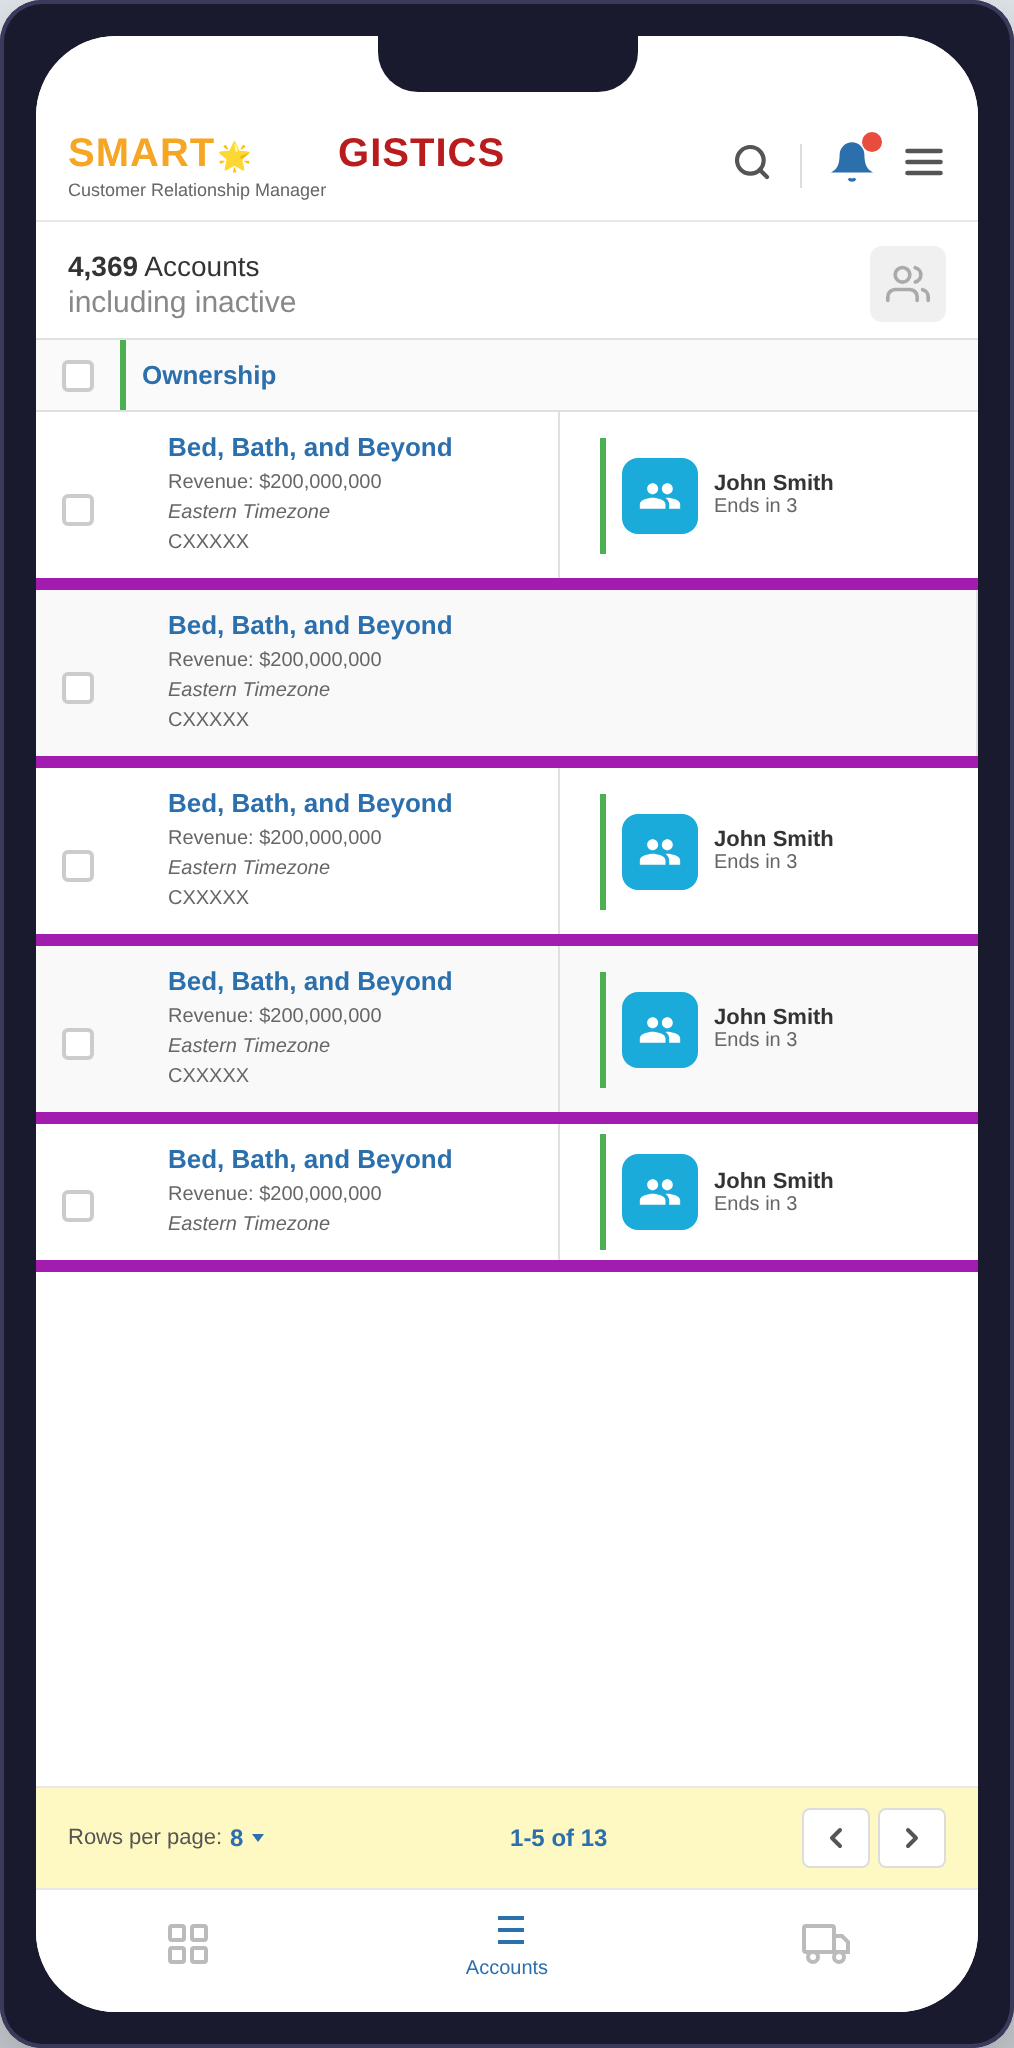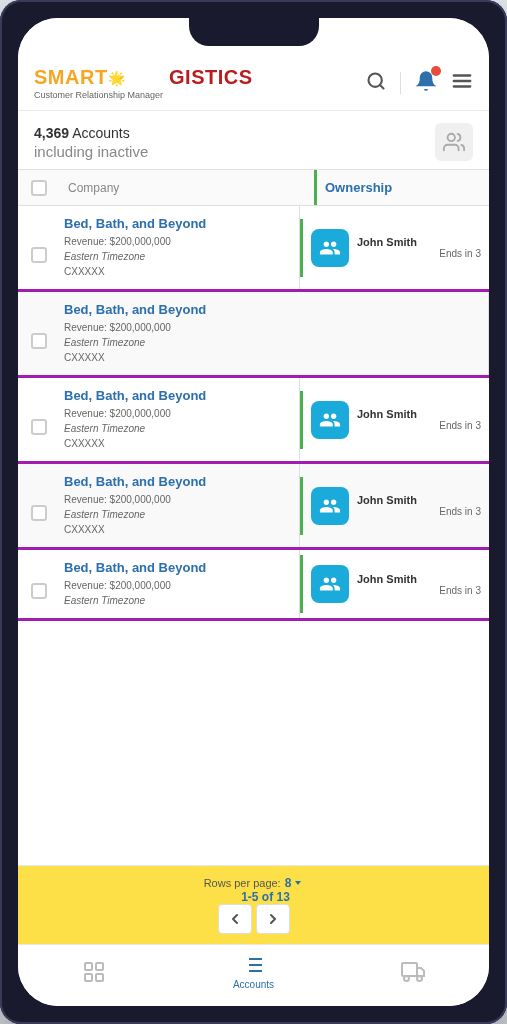--- a/index.html
+++ b/index.html
@@ -199,22 +199,23 @@
 
     
     .table-body {
       flex: 1;
       overflow: hidden;
     }
 
     .table-row {
       display: flex;
       align-items: center;
-      border-bottom: 3px solid #a21caf;
+      border-bottom: 6px solid #a21caf;
       background: #fff;
+      gap: 20px;
     }
 
     .table-row:nth-child(odd) {
       background: #fff;
     }
 
     .row-check {
       width: 42px;
       display: flex;
       justify-content: center;
@@ -280,42 +281,40 @@
       white-space: nowrap;
       overflow: hidden;
       text-overflow: clip;
     }
 
     .ownership-status {
       font-size: 10px;
       color: #666;
       white-space: nowrap;
       overflow: hidden;
-      text-align: right;
     }
 
     
     .checkbox {
       width: 16px;
       height: 16px;
       border: 2px solid #ccc;
       border-radius: 3px;
       background: #fff;
     }
 
     
     .pagination-bar {
-      background: #fde047;
+      background: #fef9c3;
       padding: 10px 16px;
       display: flex;
       align-items: center;
       justify-content: space-between;
       border-top: 1px solid #e8e8e8;
       flex-shrink: 0;
-      flex-direction: column;
     }
 
     .rows-per-page {
       font-size: 11px;
       color: #555;
       display: flex;
       align-items: center;
       gap: 4px;
     }
 
@@ -454,21 +453,20 @@
             <path d="M23 21v-2a4 4 0 0 0-3-3.87"></path>
             <path d="M16 3.13a4 4 0 0 1 0 7.75"></path>
           </svg>
       </div>
     </div>
 
     <div class="table-header">
       <div class="col-check">
         <div class="checkbox"></div>
       </div>
-      <div class="col-company">Company</div>
       <div class="col-ownership">Ownership</div>
     </div>
 
     <div class="table-body">
 
       <div class="table-row">
         <div class="row-check">
           <div class="checkbox"></div>
         </div>
         <div class="row-company">

